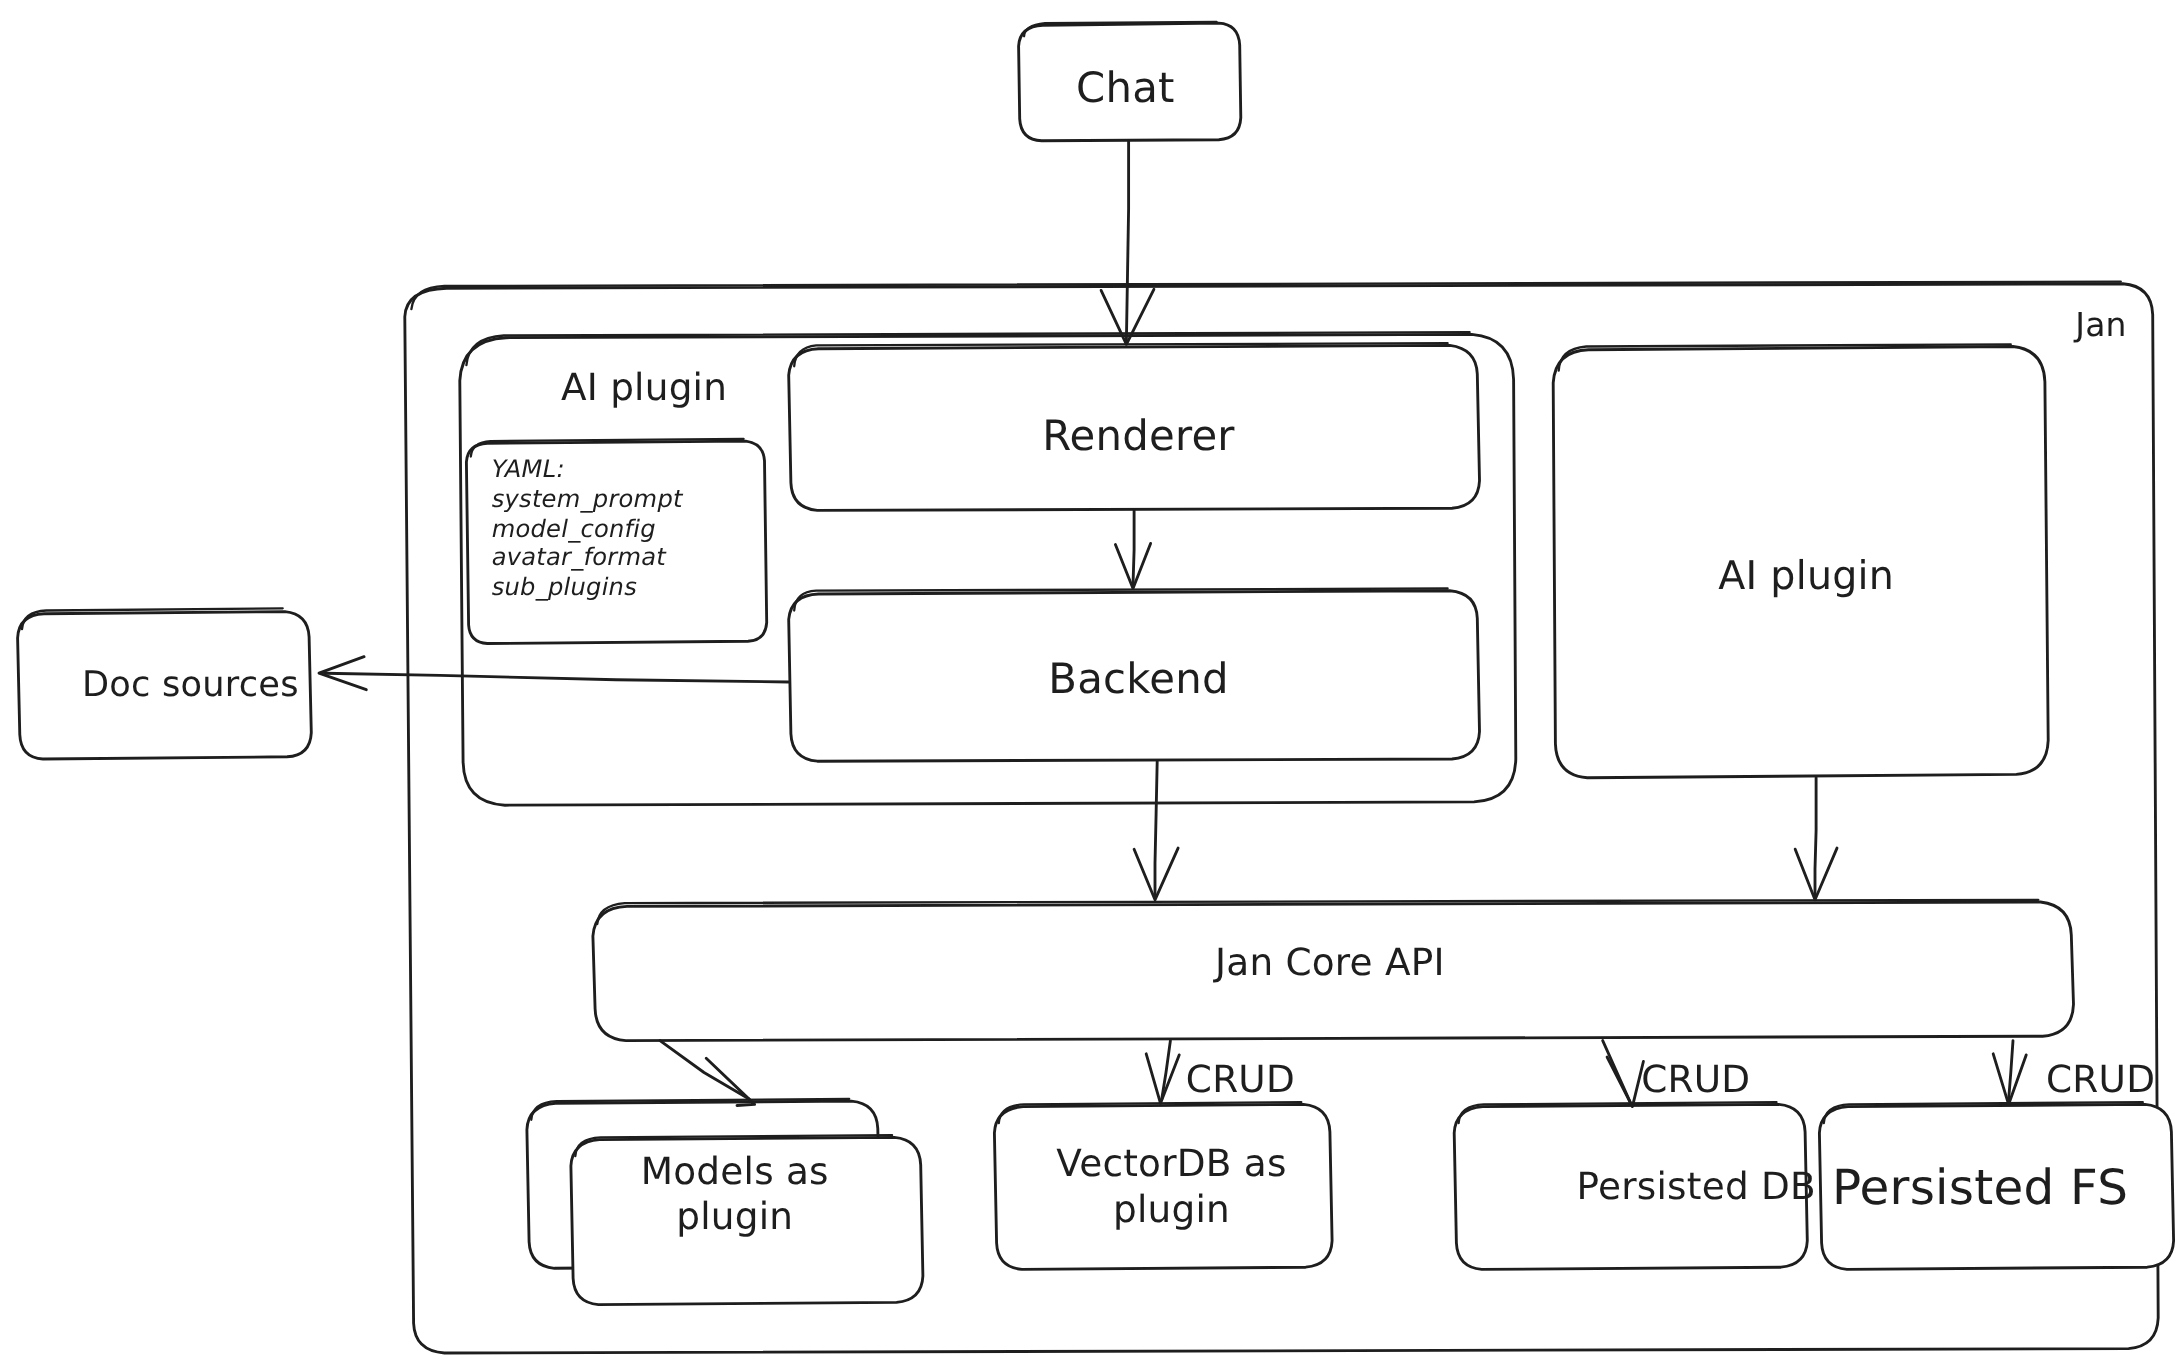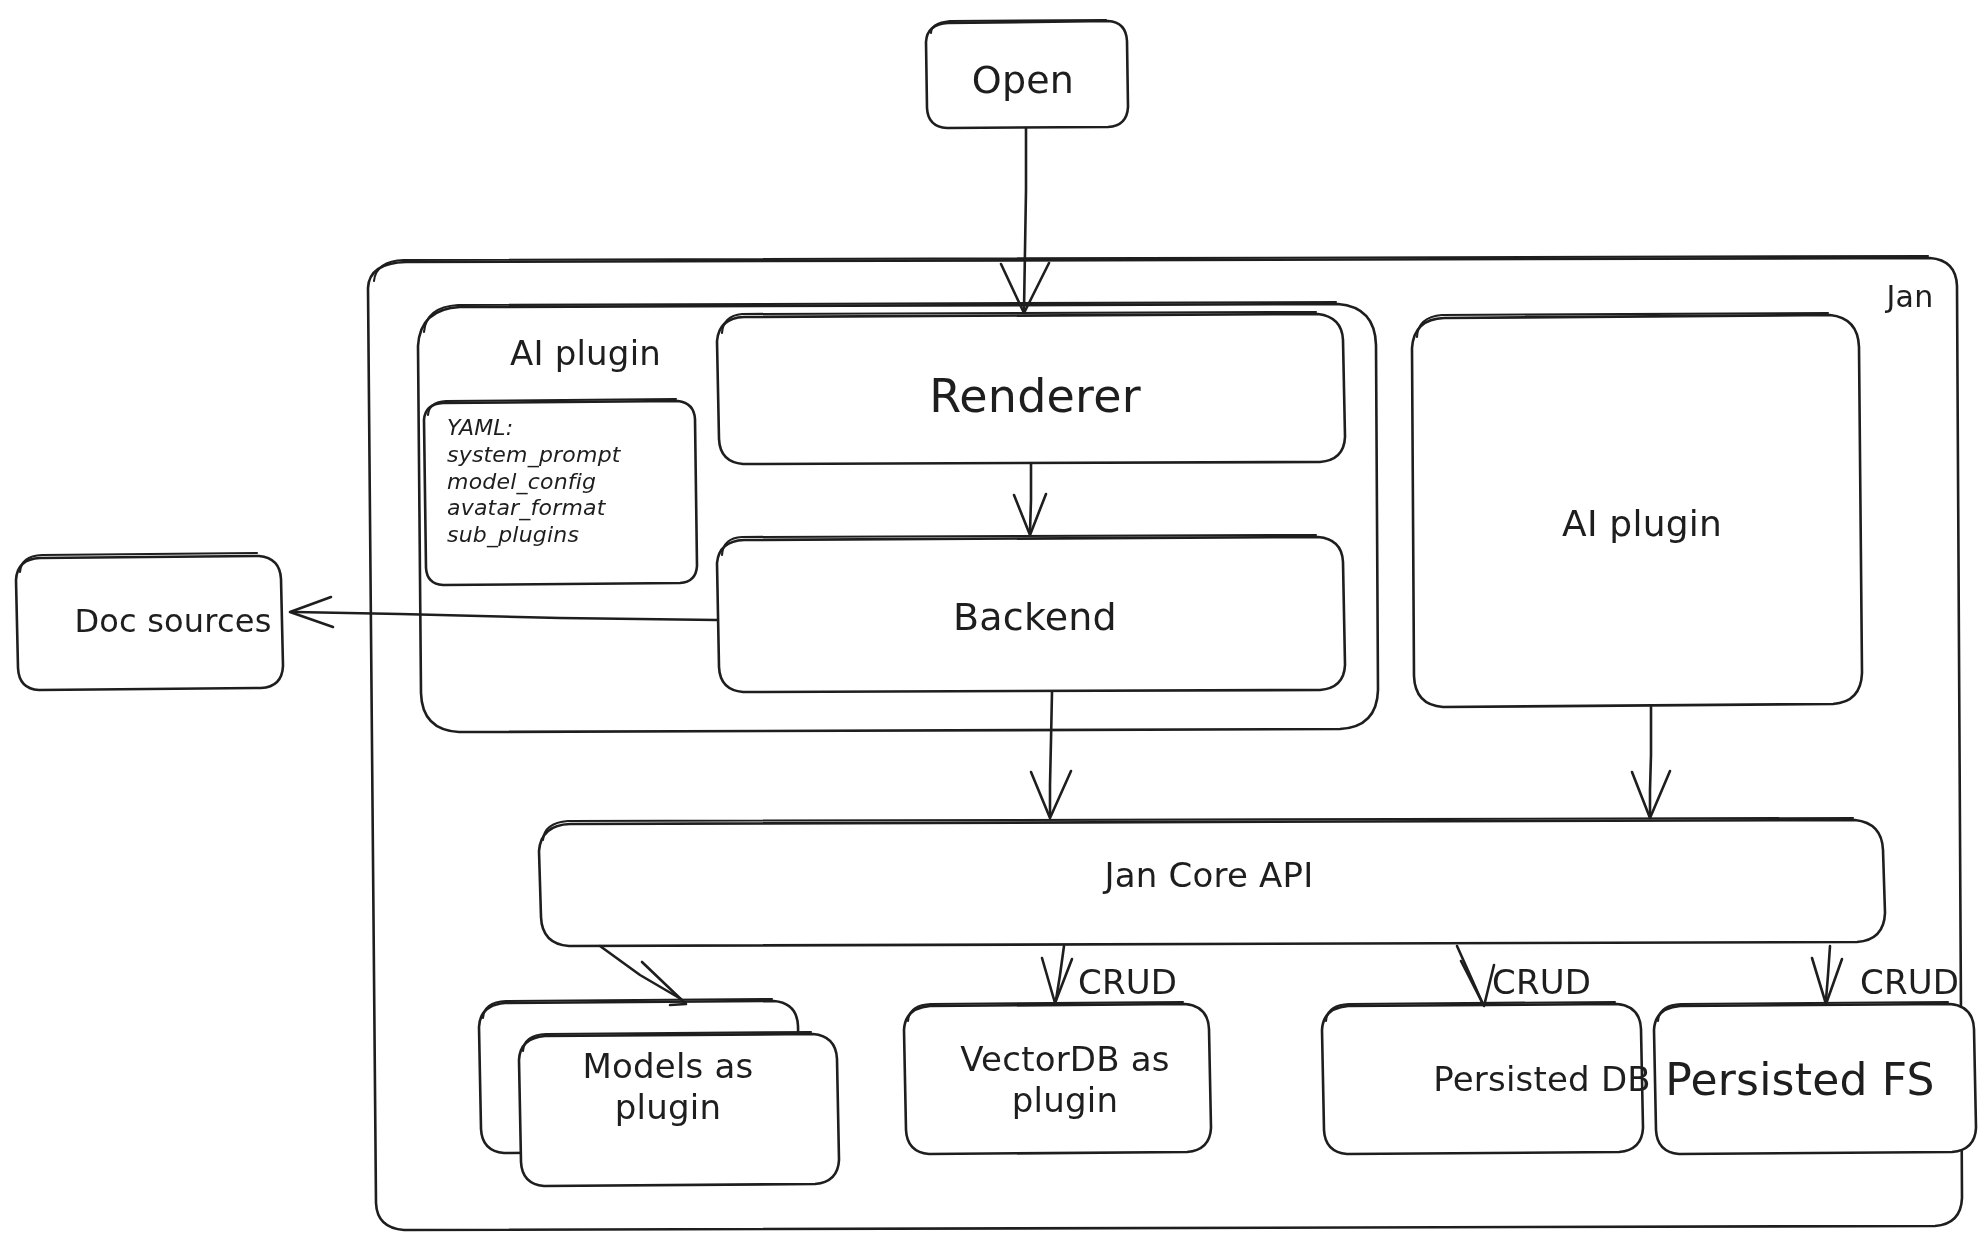--- a/index.html
+++ b/index.html
@@ -39,21 +39,21 @@
     text-align: center;
     transform: translate(-50%, -50%);
   }
   .lean {
     font-style: italic;
   }
   .n-user      { left: 1023px; top: 80px;  font-size: 38px; }
   .n-edge-main { left: 1045px; top: 158px; font-size: 34px; text-align: left; transform: none; }
   .n-jan       { left: 1910px; top: 297px; font-size: 30px; }
   .n-aiplugin-g{ left: 510px;  top: 333px; font-size: 34px; text-align: left; transform: none; }
-  .n-renderer  { left: 1035px; top: 396px; font-size: 46px; text-align: center; }
+  .n-renderer  { left: 1035px; top: 396px; font-size: 38px; text-align: center; }
   .n-aiplugin-b{ left: 1642px; top: 524px; font-size: 36px; }
   .n-yaml      { left: 447px;  top: 415px; font-size: 22px; text-align: left; transform: none; }
   .n-docsrc    { left: 148px;  top: 622px; font-size: 32px; margin-left: 25px; }
   .n-backend   { left: 1035px; top: 617px; font-size: 38px; }
   .n-core      { left: 1209px; top: 876px; font-size: 34px; text-align: center; }
   .n-getstream { left: 368px;  top: 960px; font-size: 34px; text-align: left; transform: none; }
   .n-crud1     { left: 1078px; top: 962px; font-size: 34px; text-align: left; transform: none; }
   .n-crud2     { left: 1492px; top: 962px; font-size: 34px; text-align: left; transform: none; }
   .n-crud3     { left: 1860px; top: 962px; font-size: 34px; text-align: left; transform: none; }
   .n-models    { left: 668px;  top: 1087px; font-size: 34px; }
@@ -183,21 +183,21 @@
       <path class="sk" d="M1457,946 L1470,975 L1482,1002"></path>
       <path class="sk" d="M1461,961 L1484,1006 L1494,965"></path>
     </g>
 
     <g>
       <path class="sk" d="M1830,946 L1828,975 L1826,1000"></path>
       <path class="sk" d="M1812,958 L1826,1004 L1842,959"></path>
     </g>
   </svg>
 
-  <div class="lbl center n-user">Open</div>
+  <div class="lbl center n-user">Chat</div>
 
 
   <div class="lbl center n-jan">Jan</div>
 
   <div class="lbl n-aiplugin-g">AI plugin</div>
 
   <div class="lbl center n-renderer">Renderer</div>
 
   <div class="lbl center n-backend">Backend</div>
 

